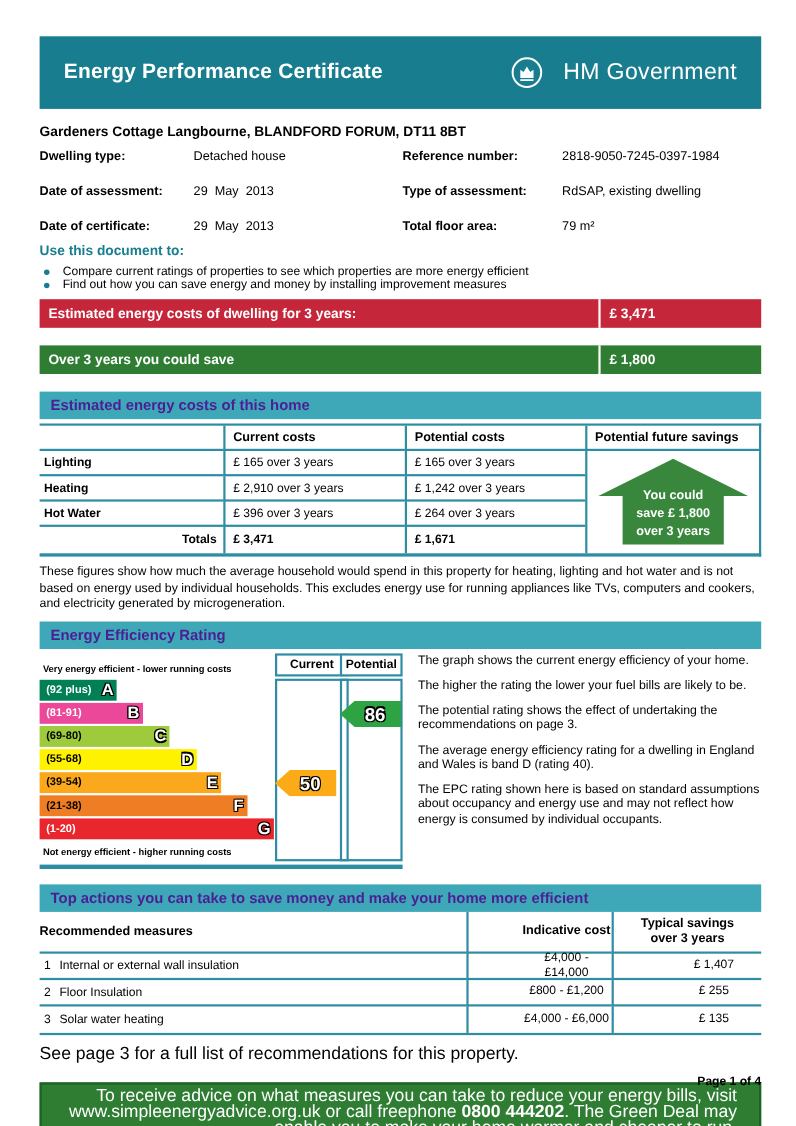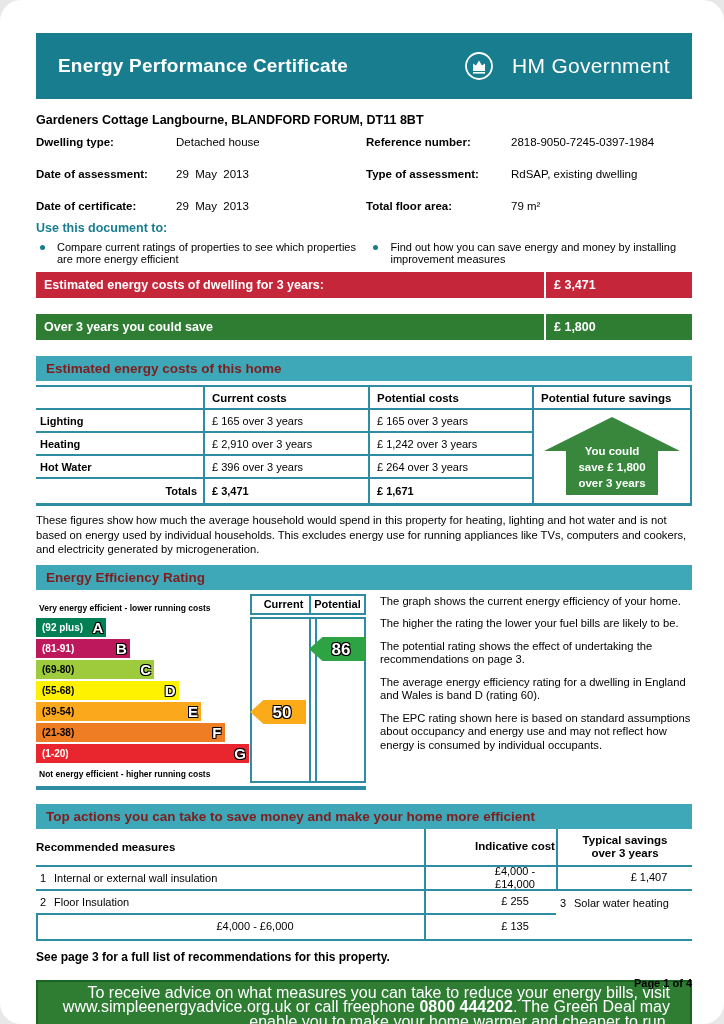--- a/index.html
+++ b/index.html
@@ -2,21 +2,20 @@
 <html><head>
 <meta charset="utf-8">
 <style>
   * { box-sizing: border-box; margin: 0; padding: 0; }
   html,body { background:#e8e8e8; }
   body { font-family: "Liberation Sans", sans-serif; }
   .page {
     position: relative; width: 724px; height: 1024px;
     background: #ffffff; margin: 0 auto; overflow: hidden;
     color: #000;
-    border-radius: 21px;
   }
   :root {
     --teal-dark: #187D8E;
     --teal-light: #3EA8B8;
     --line: #2E8CA3;
     --red: #C5263A;
     --green: #2E7D33;
   }
 
   
@@ -35,34 +34,34 @@
   .info-col { display:flex; flex-direction:column; gap:20px; }
   .info-col.left { width: 330px; }
   .info-row { display:flex; }
   .info-label { font-weight: bold; }
   .left .info-label { width: 140px; }
   .right .info-label { width: 145px; }
   .info-value { white-space: pre; }
 
   
   .use-head { margin: 9px 36px 0; color: var(--teal-dark); font-weight: bold; font-size: 12.5px; }
-  .bullets { margin: 6px 36px 0; display:flex; flex-direction:row; gap:0; }
+  .bullets { margin: 6px 36px 0; display:flex; flex-direction:column; gap:0; }
   .bullet { display:flex; align-items:flex-start; font-size: 11px; }
   .dot { width:5px; height:5px; border-radius:50%; background: var(--teal-dark); margin: 4px 12px 0 4px; flex:none; }
 
   
   .cost-banner { margin: 7px 32px 16px 36px; height: 26px; display:flex; color:#fff; font-weight:bold; font-size:12.5px; }
   .cost-banner + .cost-banner { margin-top: 4px; }
   .cb-label { flex:1; display:flex; align-items:center; padding-left:8px; }
   .cb-value { width: 148px; border-left: 2px solid #fff; display:flex; align-items:center; padding-left:8px; }
 
   
   .sect-banner {
     margin: 8px 32px 0 36px; height: 25px; background: var(--teal-light);
-    color:#7f1d1d; font-weight:bold; font-size: 13.5px;
+    color:#4c1d95; font-weight:bold; font-size: 13.5px;
     display:flex; align-items:center; padding-left: 10px;
   }
 
   
   .costs-table {
     margin: 4px 32px 0 36px;
     display: grid;
     grid-template-columns: 167px 165px 164px 1fr;
     grid-template-rows: 23px 23px 23px 23px 24px;
     border-top: 2px solid var(--line);
@@ -123,21 +122,21 @@
     border-bottom: 2px solid var(--line);
     font-size: 11px;
   }
   .at-cell { display:flex; align-items:center; }
   .at-vline { border-left: 2px solid var(--line); padding-left: 48px; }
   .at-hb { border-bottom: 2px solid var(--line); }
   .at-head { font-weight:bold; font-size:11.5px; }
   .at-center { justify-content:center; text-align:center; line-height:13px; }
   .at-num { width:18px; padding-left:4px; flex:none; }
 
-  .see-page { margin: 9px 36px 16px; font-size: 12px; font-weight: bold; }
+  .see-page { margin: 9px 36px 16px; font-size: 16px; }
   .advice {
     margin: 5px 32px 0 36px; background: var(--green); border: 2px solid #1C6424;
     color:#fff; font-size: 16px; line-height: 14.5px; padding: 4px 20px; text-align: right;
   }
   .advice b { font-weight: bold; }
   .footer { position:absolute; right: 32px; top: 977px; font-size: 11px; font-weight: bold; }
 </style>
 </head>
 <body>
 
@@ -247,21 +246,21 @@
 
   <div class="sect-banner">Energy Efficiency Rating</div>
   <div class="rating-wrap">
     <div class="rating-chart">
       <div class="rc-toplabel">Very energy efficient - lower running costs</div>
       <div class="rc-bands">
         <div class="band" style="width: 33%; background: rgb(0, 128, 84); color: rgb(255, 255, 255);">
           <span class="band-range">(92 plus)</span>
           <span class="band-letter">A</span>
         </div>
-        <div class="band" style="width: 44%; background: #be185d; color: rgb(255, 255, 255);">
+        <div class="band" style="width: 44%; background: #ec4899; color: rgb(255, 255, 255);">
           <span class="band-range">(81-91)</span>
           <span class="band-letter">B</span>
         </div>
         <div class="band" style="width: 55.5%; background: rgb(157, 203, 60); color: rgb(0, 0, 0);">
           <span class="band-range">(69-80)</span>
           <span class="band-letter">C</span>
         </div>
         <div class="band" style="width: 67%; background: rgb(255, 242, 0); color: rgb(0, 0, 0);">
           <span class="band-range">(55-68)</span>
           <span class="band-letter">D</span>
@@ -288,21 +287,21 @@
         <span>50</span>
       </div>
       <div class="arrow arrow-potential" style="top: 43.5px; background: rgb(45, 163, 67);">
         <span>86</span>
       </div>
     </div>
     <div class="rating-text">
       <p>The graph shows the current energy efficiency of your home.</p>
       <p>The higher the rating the lower your fuel bills are likely to be.</p>
       <p>The potential rating shows the effect of undertaking the recommendations on page 3.</p>
-      <p>The average energy efficiency rating for a dwelling in England and Wales is band D (rating 60).</p>
+      <p>The average energy efficiency rating for a dwelling in England and Wales is band D (rating 40).</p>
       <p>The EPC rating shown here is based on standard assumptions about occupancy and energy use and may not reflect how energy is consumed by individual occupants.</p>
     </div>
   </div>
 
   <div class="sect-banner">Top actions you can take to save money and make your home more efficient</div>
   <div class="act-table">
     <div class="at-cell at-hb at-head">Recommended measures</div>
     <div class="at-cell at-vline at-hb at-head at-center">Indicative cost</div>
     <div class="at-cell at-vline at-hb at-head at-center" style="padding:0 18px;">
         <span>Typical savings over 3 years</span>
@@ -312,20 +311,21 @@
       <span class="at-num">1</span>
       <span>Internal or external wall insulation</span>
     </div>
     <div class="at-cell at-vline at-hb at-center">£4,000 - £14,000</div>
     <div class="at-cell at-vline at-hb at-center">£ 1,407</div>
 
     <div class="at-cell at-hb">
       <span class="at-num">2</span>
       <span>Floor Insulation</span>
     </div>
+    <div class="at-cell at-vline at-hb at-center">£800 - £1,200</div>
     <div class="at-cell at-vline at-hb at-center">£ 255</div>
 
     <div class="at-cell">
       <span class="at-num">3</span>
       <span>Solar water heating</span>
     </div>
     <div class="at-cell at-vline at-center">£4,000 - £6,000</div>
     <div class="at-cell at-vline at-center">£ 135</div>
   </div>
 

